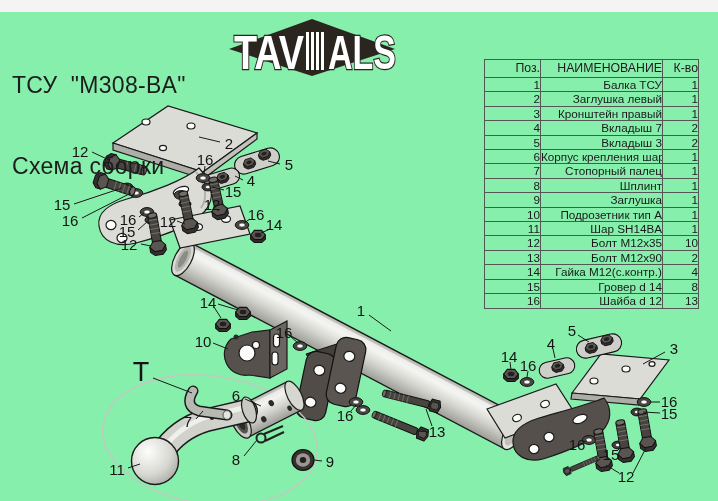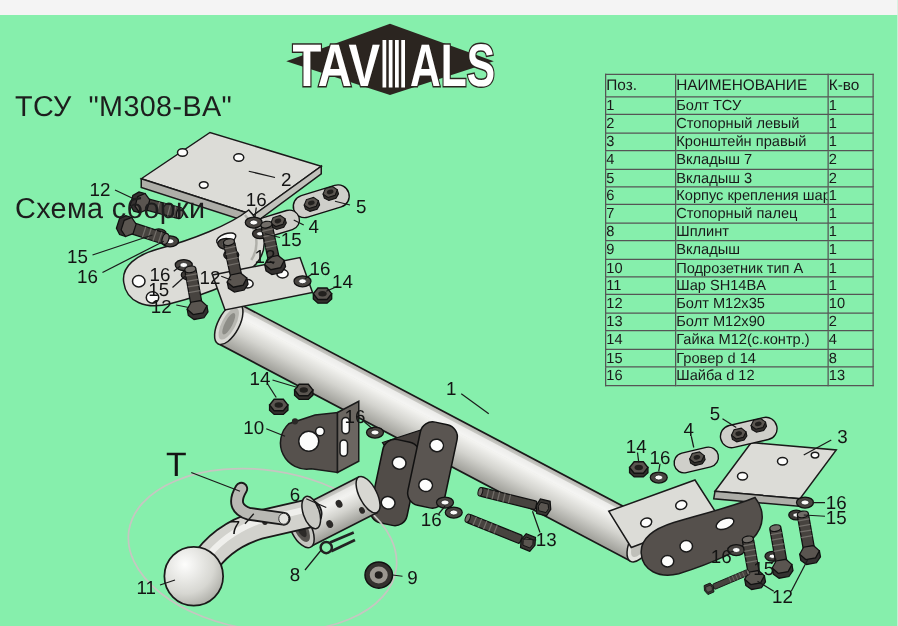--- a/index.html
+++ b/index.html
@@ -8,21 +8,21 @@
     font-family:"Liberation Sans",sans-serif;overflow:hidden;margin-top:12px;
   }
   #diagram-svg{position:absolute;left:0;top:0;}
   .title-block{
     position:absolute;left:12px;top:6px;color:#1d1d1d;
     font-size:23px;line-height:27px;white-space:pre;letter-spacing:.3px;
   }
   .parts-table{
     position:absolute;left:484px;top:47px;width:214px;
     border-collapse:collapse;table-layout:fixed;
-    font-size:11.7px;color:#1a1a1a;text-align:left;
+    font-size:11.7px;color:#1a1a1a;text-align:right;
   }
   .parts-table th,.parts-table td{
     border:1px solid #555;padding:0;height:13.4px;line-height:13.4px;
     overflow:hidden;white-space:nowrap;font-weight:400;
   }
   .parts-table th{height:17px;line-height:17px;font-size:12.3px;}
   .callout{font-size:15px;fill:#141414;text-anchor:middle;}
   .leader{stroke:#1a1a1a;stroke-width:1;}
   .outl{stroke:#1a1a1a;stroke-width:1.2;}
 </style>
@@ -346,26 +346,26 @@
     <thead>
       <tr>
         <th>Поз.</th>
         <th>НАИМЕНОВАНИЕ</th>
         <th>К-во</th>
       </tr>
     </thead>
     <tbody>
         <tr>
           <td>1</td>
-          <td>Болт ТСУ</td>
+          <td>Балка ТСУ</td>
           <td>1</td>
         </tr>
         <tr>
           <td>2</td>
-          <td>Стопорный левый</td>
+          <td>Заглушка левый</td>
           <td>1</td>
         </tr>
         <tr>
           <td>3</td>
           <td>Кронштейн правый</td>
           <td>1</td>
         </tr>
         <tr>
           <td>4</td>
           <td>Вкладыш 7</td>
@@ -386,21 +386,21 @@
           <td>Стопорный палец</td>
           <td>1</td>
         </tr>
         <tr>
           <td>8</td>
           <td>Шплинт</td>
           <td>1</td>
         </tr>
         <tr>
           <td>9</td>
-          <td>Вкладыш</td>
+          <td>Заглушка</td>
           <td>1</td>
         </tr>
         <tr>
           <td>10</td>
           <td>Подрозетник тип А</td>
           <td>1</td>
         </tr>
         <tr>
           <td>11</td>
           <td>Шар SH14BA</td>

